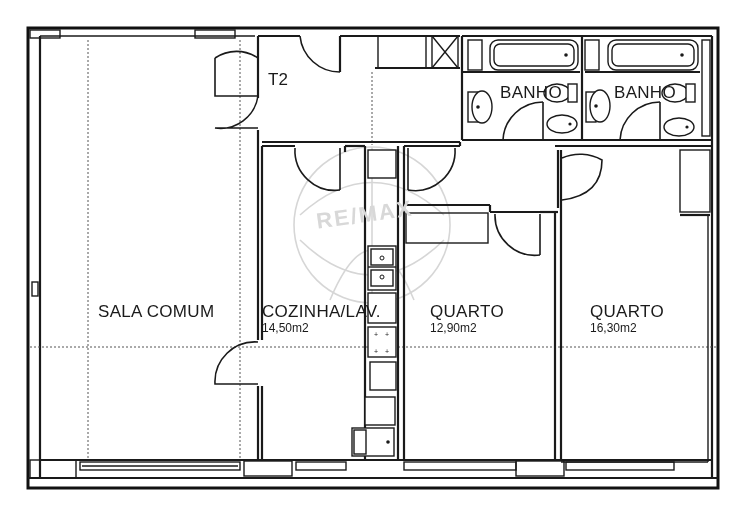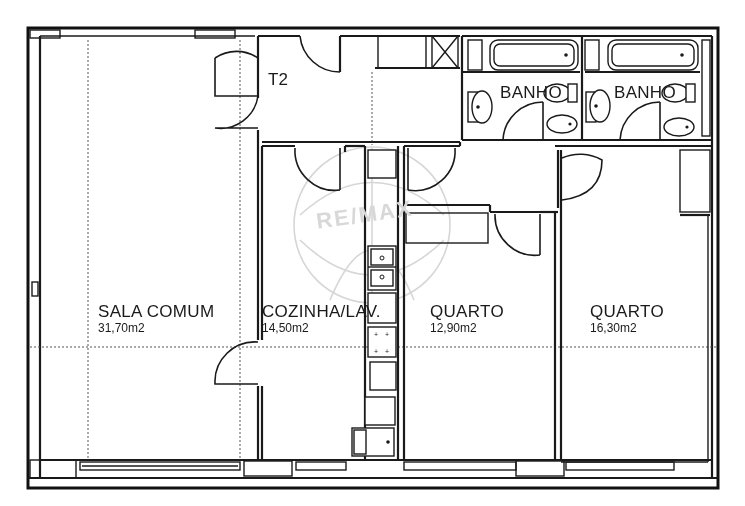--- a/index.html
+++ b/index.html
@@ -224,21 +224,20 @@
 </svg>
 
 <div class="wm-text" style="left:316px; top:202px;">RE/MAX</div>
 
 <div class="lbl" style="left:268px; top:70px; width:110px;">
   <span class="t2-name">T2</span>
 </div>
 
 <div class="lbl" style="left:98px; top:302px; width:110px;">
   <span class="room-name">SALA COMUM</span>
-  <span class="room-area">31,70m2</span>
 </div>
 
 <div class="lbl" style="left:262px; top:302px; width:112px;">
   <span class="room-name">COZINHA/LAV.</span>
   <span class="room-area">14,50m2</span>
 </div>
 
 <div class="lbl" style="left:430px; top:302px; width:100px;">
   <span class="room-name">QUARTO</span>
   <span class="room-area">12,90m2</span>

